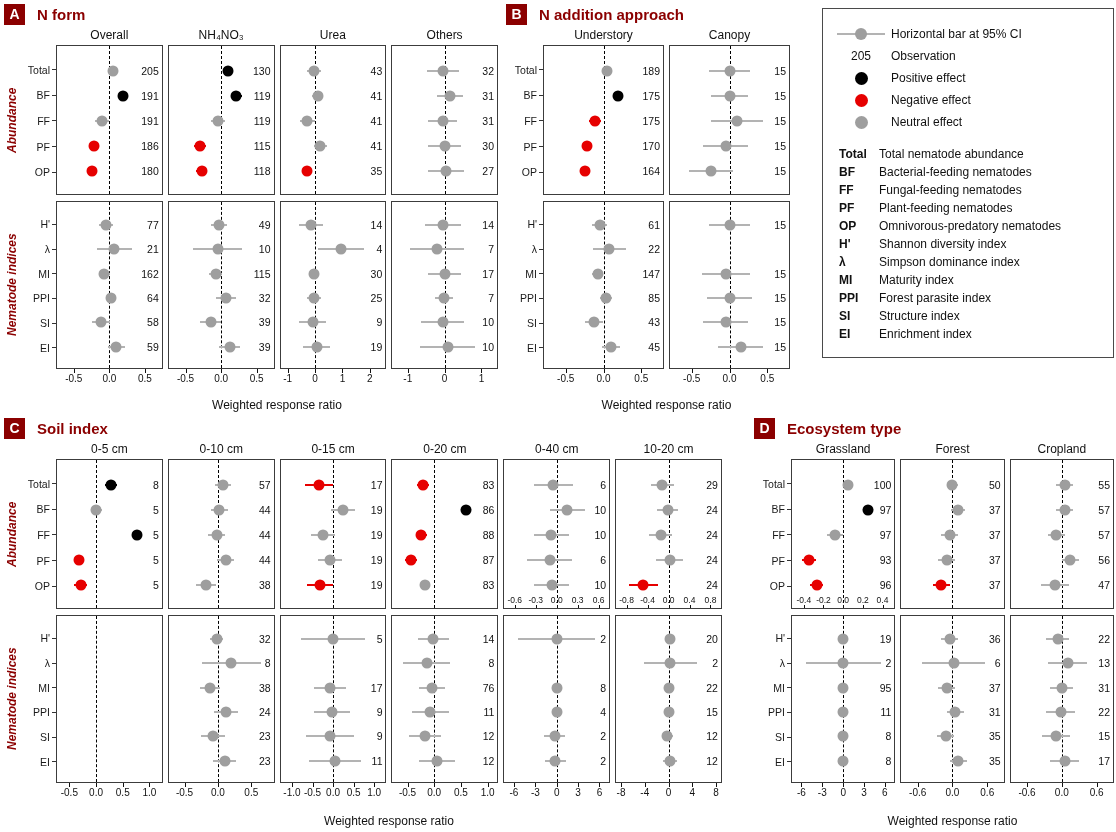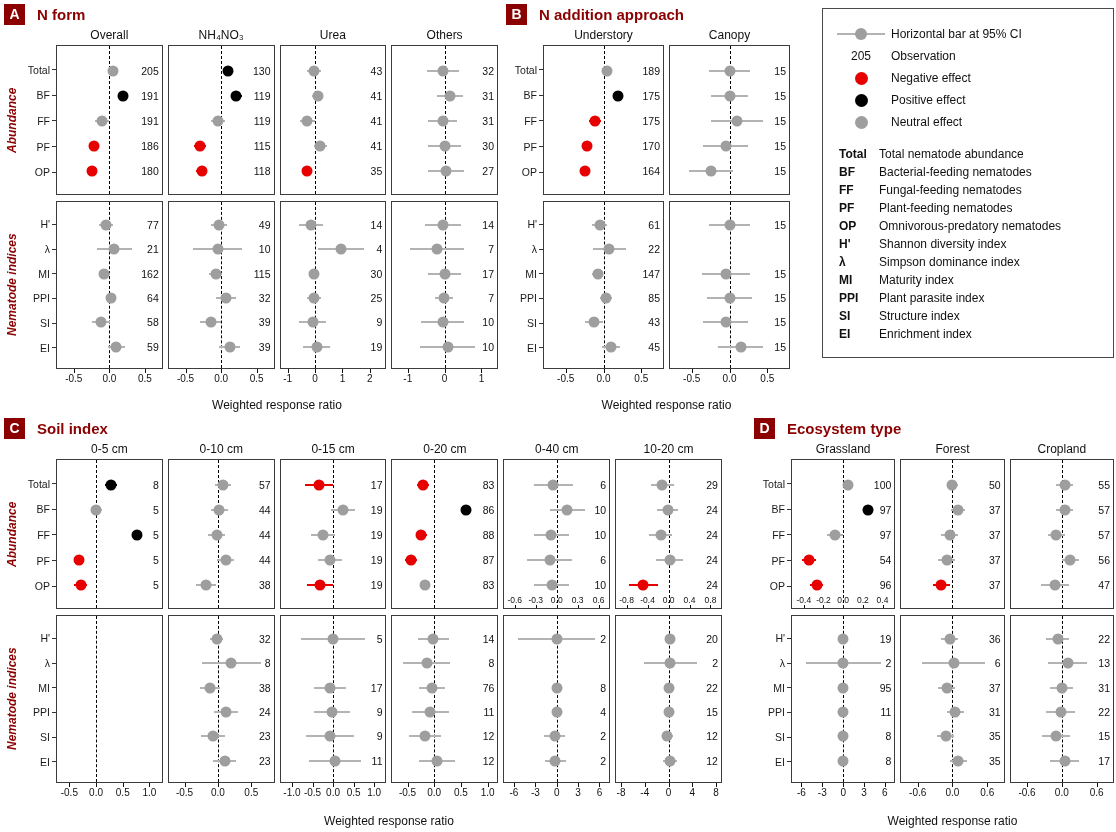--- a/index.html
+++ b/index.html
@@ -1093,21 +1093,21 @@
                   <span class="nlab">97</span>
                 </div>
                 <div class="prow">
                   <span class="cibar" style="left: 34.6154%; width: 15.3846%; background: rgb(179, 179, 179);"></span>
                   <span class="dot" style="left: 42.3077%; background: rgb(158, 158, 158);"></span>
                   <span class="nlab">97</span>
                 </div>
                 <div class="prow">
                   <span class="cibar" style="left: 9.61538%; width: 13.4615%; background: rgb(230, 0, 0);"></span>
                   <span class="dot" style="left: 16.3462%; background: rgb(230, 0, 0);"></span>
-                  <span class="nlab">54</span>
+                  <span class="nlab">93</span>
                 </div>
                 <div class="prow">
                   <span class="cibar" style="left: 17.3077%; width: 13.4615%; background: rgb(230, 0, 0);"></span>
                   <span class="dot" style="left: 24.0385%; background: rgb(230, 0, 0);"></span>
                   <span class="nlab">96</span>
                 </div>
                 <div class="miniax">
                   <span class="minitick" style="left: 11.5385%;"></span>
                   <span class="minilab" style="left: 11.5385%;">-0.4</span>
                   <span class="minitick" style="left: 30.7692%;"></span>
@@ -1328,29 +1328,29 @@
             <span>Horizontal bar at 95% CI</span>
           </div>
           <div class="lrow">
             <span class="lmark">
               <span class="lnum">205</span>
             </span>
             <span>Observation</span>
           </div>
           <div class="lrow">
             <span class="lmark">
+              <span class="ldot" style="background: rgb(0, 0, 0);"></span>
+            </span>
+            <span>Positive effect</span>
+          </div>
+          <div class="lrow">
+            <span class="lmark">
               <span class="ldot" style="background: rgb(230, 0, 0);"></span>
             </span>
             <span>Negative effect</span>
-          </div>
-          <div class="lrow">
-            <span class="lmark">
-              <span class="ldot" style="background: rgb(0, 0, 0);"></span>
-            </span>
-            <span>Positive effect</span>
           </div>
           <div class="lrow">
             <span class="lmark">
               <span class="ldot" style="background: rgb(158, 158, 158);"></span>
             </span>
             <span>Neutral effect</span>
           </div>
         </div>
       <div id="legend-abbrevs" class="labbr-wrap">
           <div class="labbr">
@@ -1380,21 +1380,21 @@
           <div class="labbr">
             <span class="lkey">λ</span>
             <span>Simpson dominance index</span>
           </div>
           <div class="labbr">
             <span class="lkey">MI</span>
             <span>Maturity index</span>
           </div>
           <div class="labbr">
             <span class="lkey">PPI</span>
-            <span>Plant parasite index</span>
+            <span>Forest parasite index</span>
           </div>
           <div class="labbr">
             <span class="lkey">SI</span>
             <span>Structure index</span>
           </div>
           <div class="labbr">
             <span class="lkey">EI</span>
             <span>Enrichment index</span>
           </div>
         </div>

